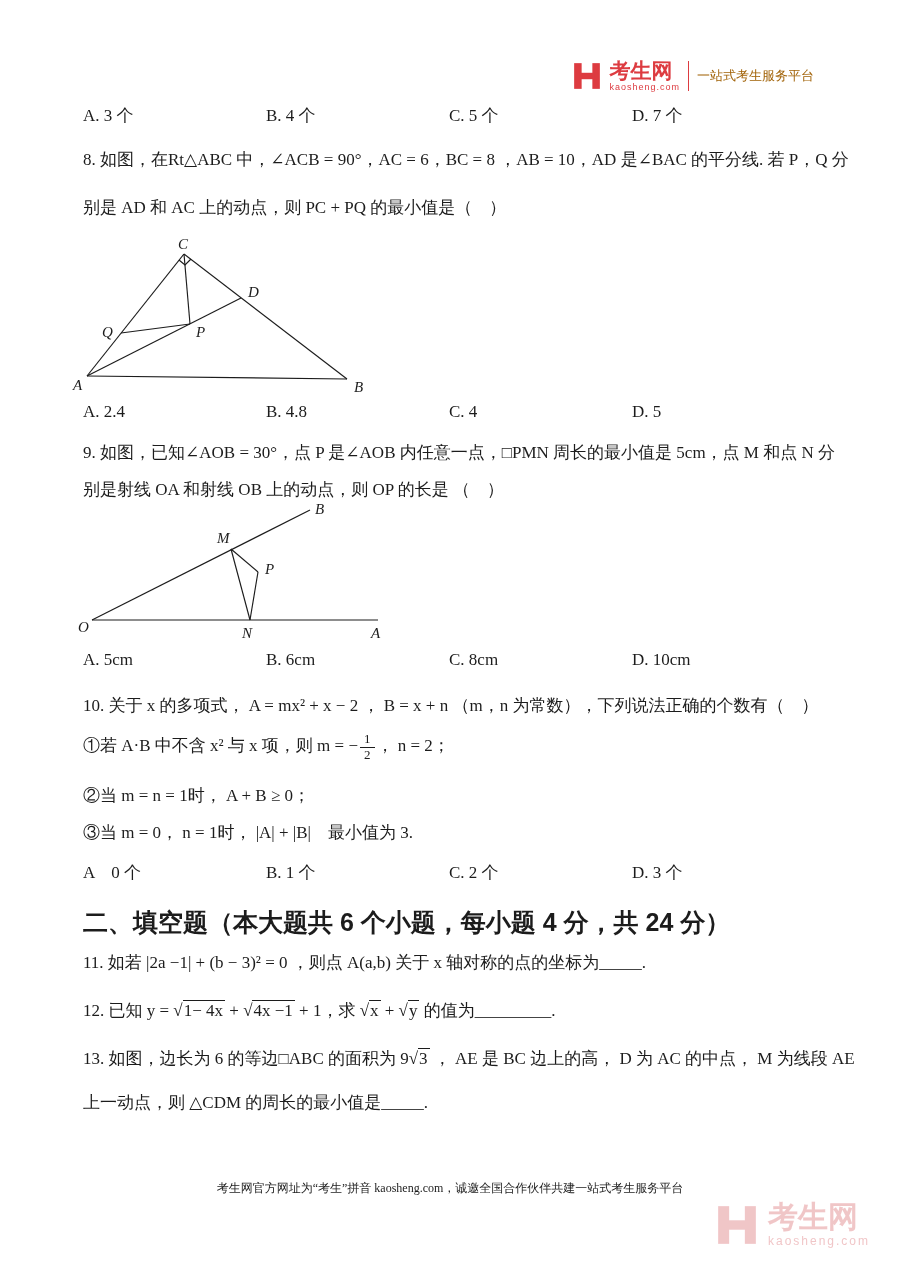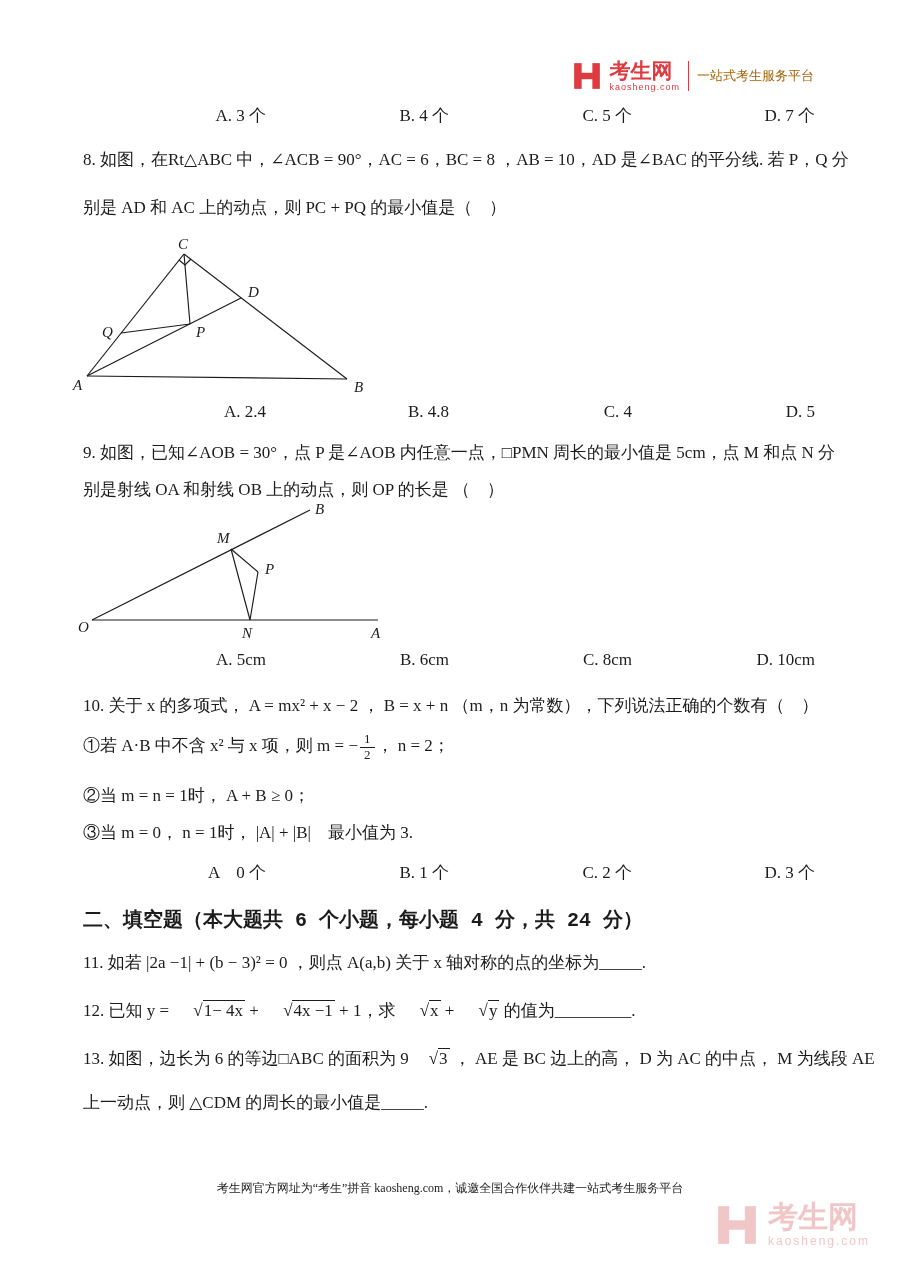--- a/index.html
+++ b/index.html
@@ -4,25 +4,25 @@
 <style>
   * { margin:0; padding:0; box-sizing:border-box; }
   html,body { background:#ffffff; }
   .page {
     position:relative; width:900px; height:1272px; margin:0 auto;
     background:#ffffff; color:#1c1c1c; overflow:hidden;
     font-family:"Liberation Serif","DejaVu Serif",serif;
     border-radius:15px;
   }
   .line { position:absolute; left:83px; width:760px; font-size:17px; white-space:nowrap; }
-  .row  { position:absolute; left:83px; width:770px; display:flex;text-align:right; }
+  .row  { position:absolute; left:83px; width:770px; display:flex; }
   .row .opt { flex:0 0 183px; font-size:17px; white-space:nowrap; }
   .sec-title {
-    position:absolute; left:83px; font-size:20px; font-weight:700;
-    font-family:Liberation Mono, monospace; white-space:nowrap;
+    position:absolute; left:83px; font-size:25px; font-weight:700;
+    font-family:Liberation Sans, sans-serif; white-space:nowrap;
   }
   
   .logo { position:absolute; top:60px; right:86px; display:flex; align-items:center; }
   .logo-icon { width:30px; height:30px; margin-right:7px; }
   .logo-col { display:flex; flex-direction:column; line-height:1; }
   .brand { color:#dd3b40; font-weight:700; font-size:21px; font-family:"Liberation Sans",sans-serif; }
   .brand-domain { color:#dd3b40; font-size:9px; letter-spacing:1px; font-family:"Liberation Sans",sans-serif; margin-top:2px; }
   .logo-divider { width:1px; height:30px; background:#dd3b40; margin:0 8px; }
   .tagline { color:#a16207; font-size:13px; font-family:"Liberation Sans",sans-serif; }
   
@@ -30,21 +30,21 @@
   
   .watermark { position:absolute; top:1202px; right:30px; display:flex; align-items:center; opacity:0.95; }
   .wm-icon { width:44px; height:44px; margin-right:9px; }
   .wm-col { display:flex; flex-direction:column; line-height:1; }
   .wm-brand { color:#f0c3c5; font-weight:700; font-size:30px; font-family:"Liberation Sans",sans-serif; }
   .wm-domain { color:#f0c3c5; font-size:12px; letter-spacing:2px; font-family:"Liberation Sans",sans-serif; margin-top:3px; }
   
   .frac { display:inline-block; vertical-align:middle; text-align:center; font-size:13px; line-height:1.15; margin:0 2px; }
   .frac .num { display:block; padding:0 4px; }
   .frac .den { display:block; padding:0 4px; border-top:1px solid #1c1c1c; }
-  .rad { white-space:nowrap;margin-left:20px; }
+  .rad { white-space:nowrap; }
   .radicand { border-top:1.2px solid #1c1c1c; padding:0 2px 0 1px; }
   
   .fig { position:absolute; }
   .fig line, .fig polyline { stroke:#1c1c1c; stroke-width:1.15; fill:none; }
   .fig text { font-family:"Liberation Serif",serif; font-style:italic; font-size:15px; fill:#1c1c1c; }
 </style>
 </head>
 <body>
 
 <div class="page">

